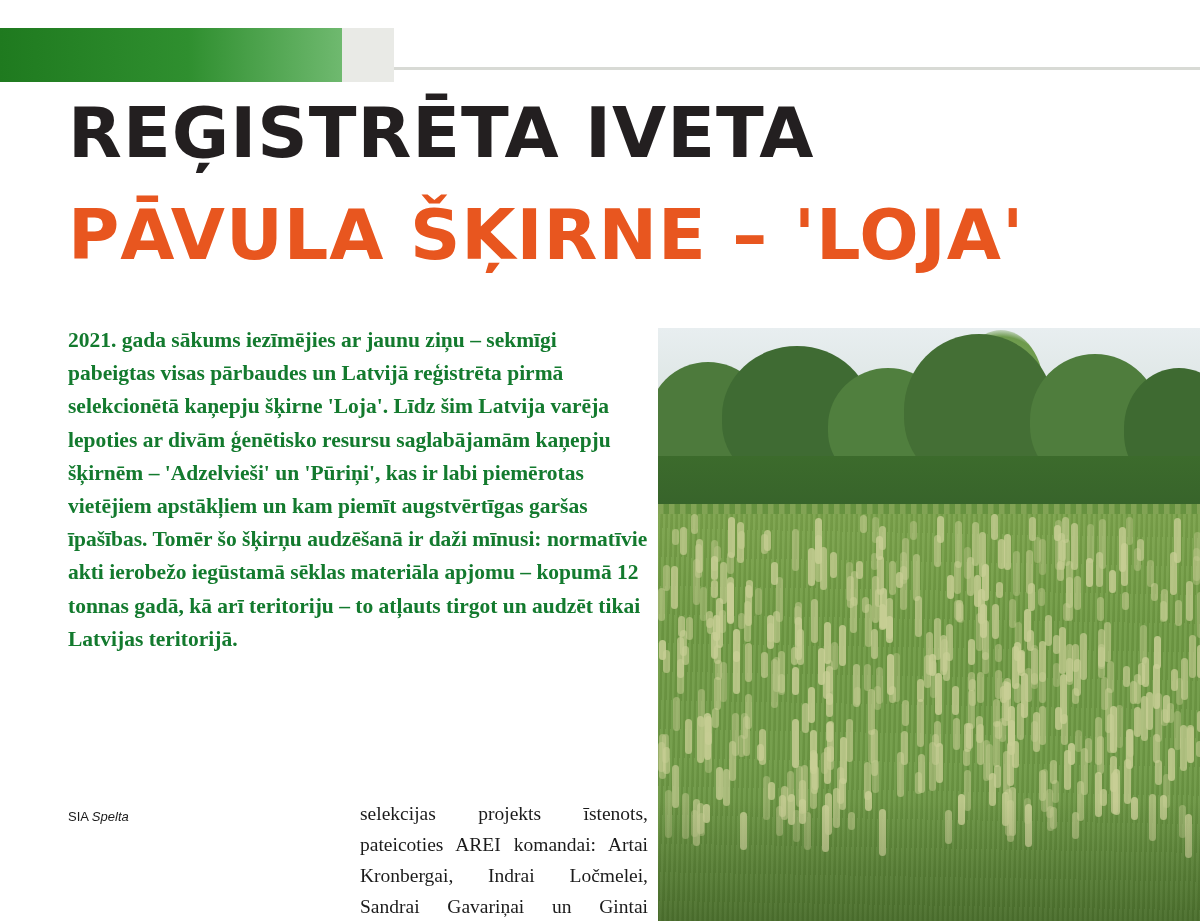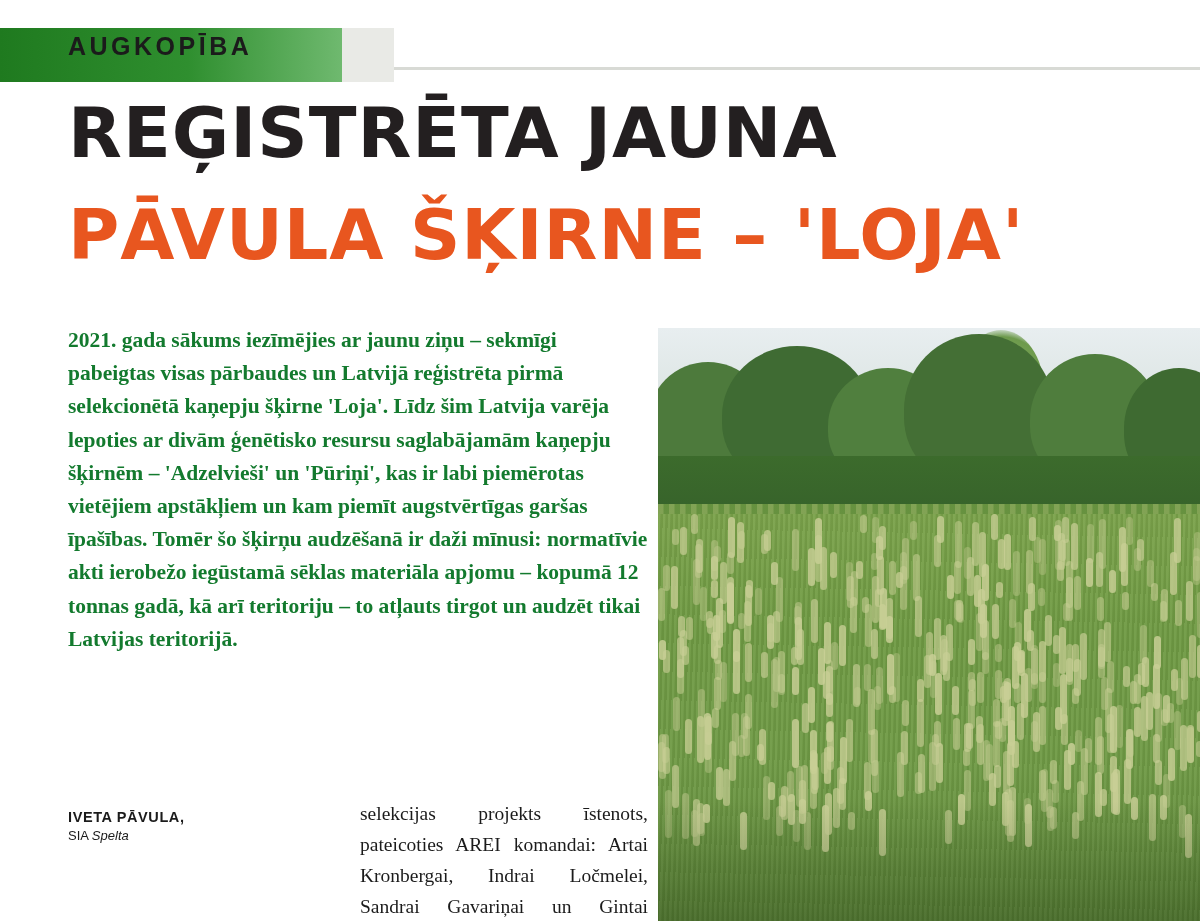--- a/index.html
+++ b/index.html
@@ -220,33 +220,31 @@
     background: linear-gradient(180deg, rgba(0,0,0,0) 0%, rgba(20,45,10,0.28) 100%);
   }
 </style>
 </head>
 <body>
 
 <div class="top-bar">
   <div class="bar-green"></div>
   <div class="bar-gray"></div>
   <div class="bar-rule"></div>
-  <div class="category-label">AUGKOPĪBA</div>
 </div>
 
-<div class="headline-1">REĢISTRĒTA JAUNA</div>
+<div class="headline-1">REĢISTRĒTA IVETA</div>
 <div class="headline-2">PĀVULA ŠĶIRNE – 'LOJA'</div>
 
 <div class="lead">2021. gada sākums iezīmējies ar jaunu ziņu – sekmīgi pabeigtas visas pārbaudes un Latvijā reģistrēta pirmā selekcionētā kaņepju šķirne 'Loja'. Līdz šim Latvija varēja lepoties ar divām ģenētisko resursu saglabājamām kaņepju šķirnēm – 'Adzelvieši' un 'Pūriņi', kas ir labi piemērotas vietējiem apstākļiem un kam piemīt augstvērtīgas garšas īpašības. Tomēr šo šķirņu audzēšanā ir daži mīnusi: normatīvie akti ierobežo iegūstamā sēklas materiāla apjomu – kopumā 12 tonnas gadā, kā arī teritoriju – to atļauts tirgot un audzēt tikai Latvijas teritorijā.</div>
 
 <div class="authors">
   <div class="author-block">
   </div>
   <div class="author-block">
-    <div class="author-name">IVETA PĀVULA,</div>
     <div class="author-aff no-rule"><span>SIA </span><span class="it">Spelta</span></div>
   </div>
 </div>
 
 <div class="body-col">selekcijas projekts īstenots, pateicoties AREI komandai: Artai Kronbergai, Indrai Ločmelei, Sandrai Gavariņai un Gintai Jansonei. Kā selekcionāra</div>
 
 <div class="photo">
   <div class="sky"></div>
   <div class="building-roof"></div>
   <div class="building"></div>

